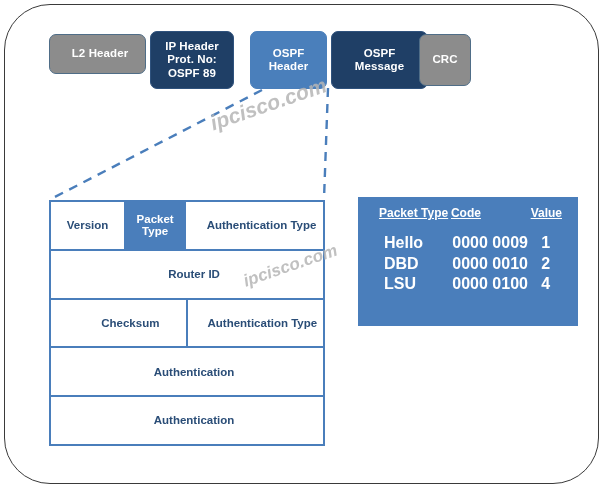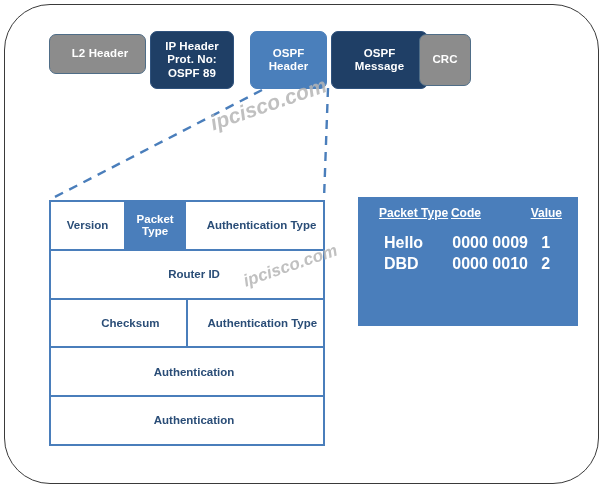--- a/index.html
+++ b/index.html
@@ -226,20 +226,25 @@
           <tr>
             <td class="c-type">Hello</td>
             <td class="c-code">0000 0009</td>
             <td class="c-val">1</td>
           </tr>
           <tr>
             <td class="c-type">DBD</td>
             <td class="c-code">0000 0010</td>
             <td class="c-val">2</td>
           </tr>
+          <tr>
+            <td class="c-type">LSU</td>
+            <td class="c-code">0000 0100</td>
+            <td class="c-val">4</td>
+          </tr>
         </tbody>
     </table>
   </div>
 
   <div id="watermark-layer">
       <div class="watermark" style="left: 211px; top: 112px;">ipcisco.com</div>
       <div class="watermark small" style="left: 244px; top: 272px;">ipcisco.com</div>
     </div>
 
 </div>

